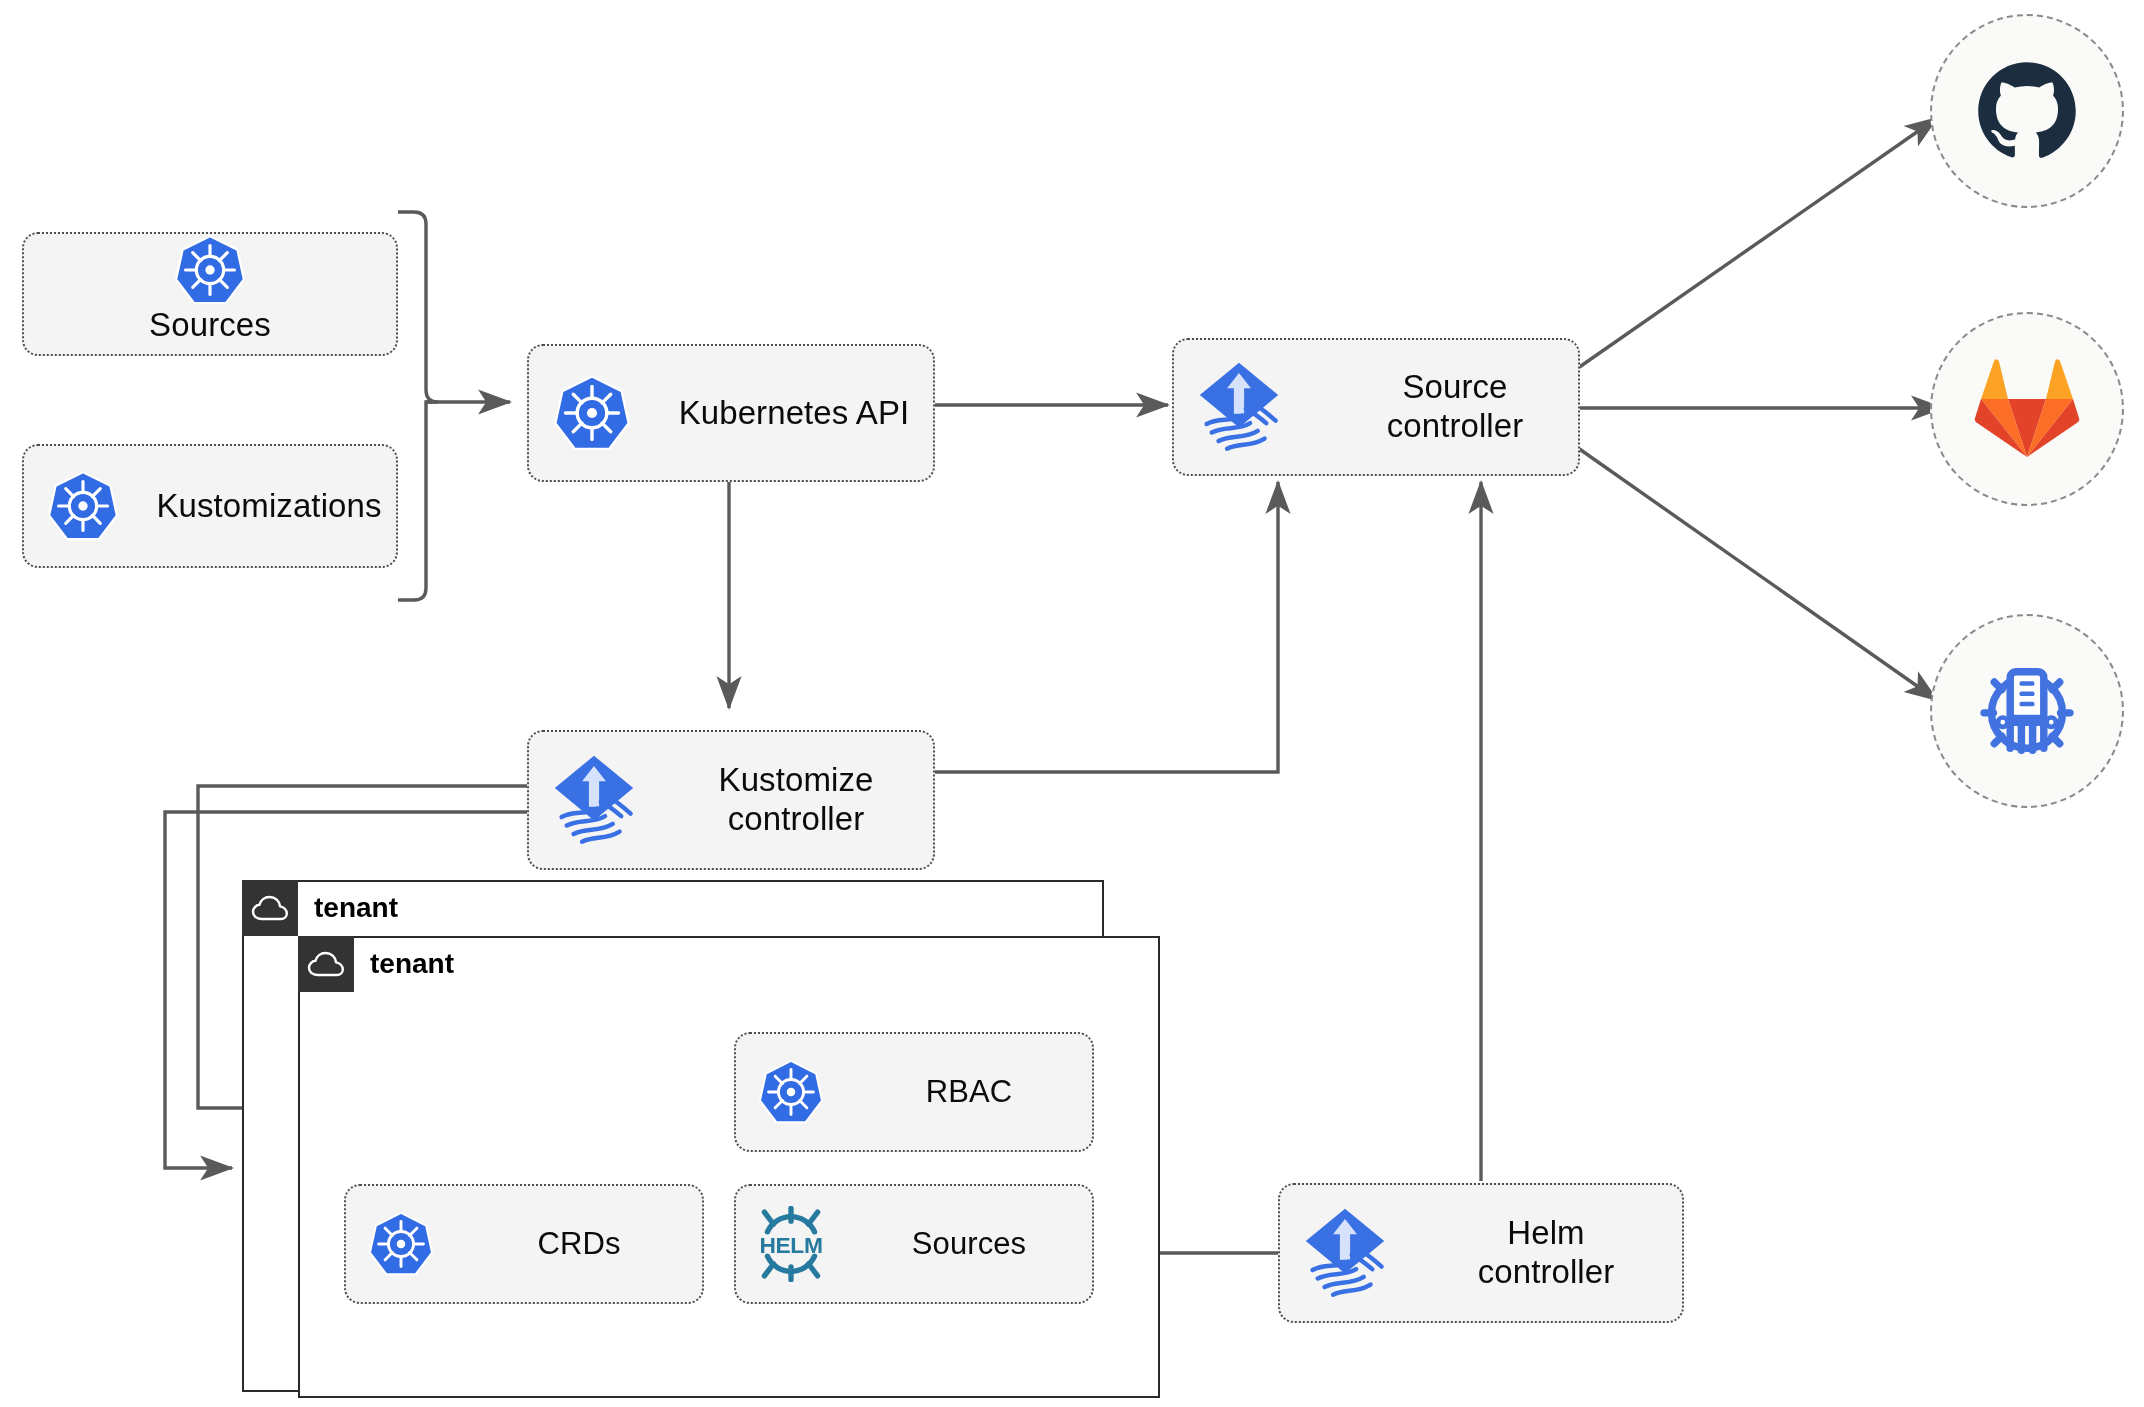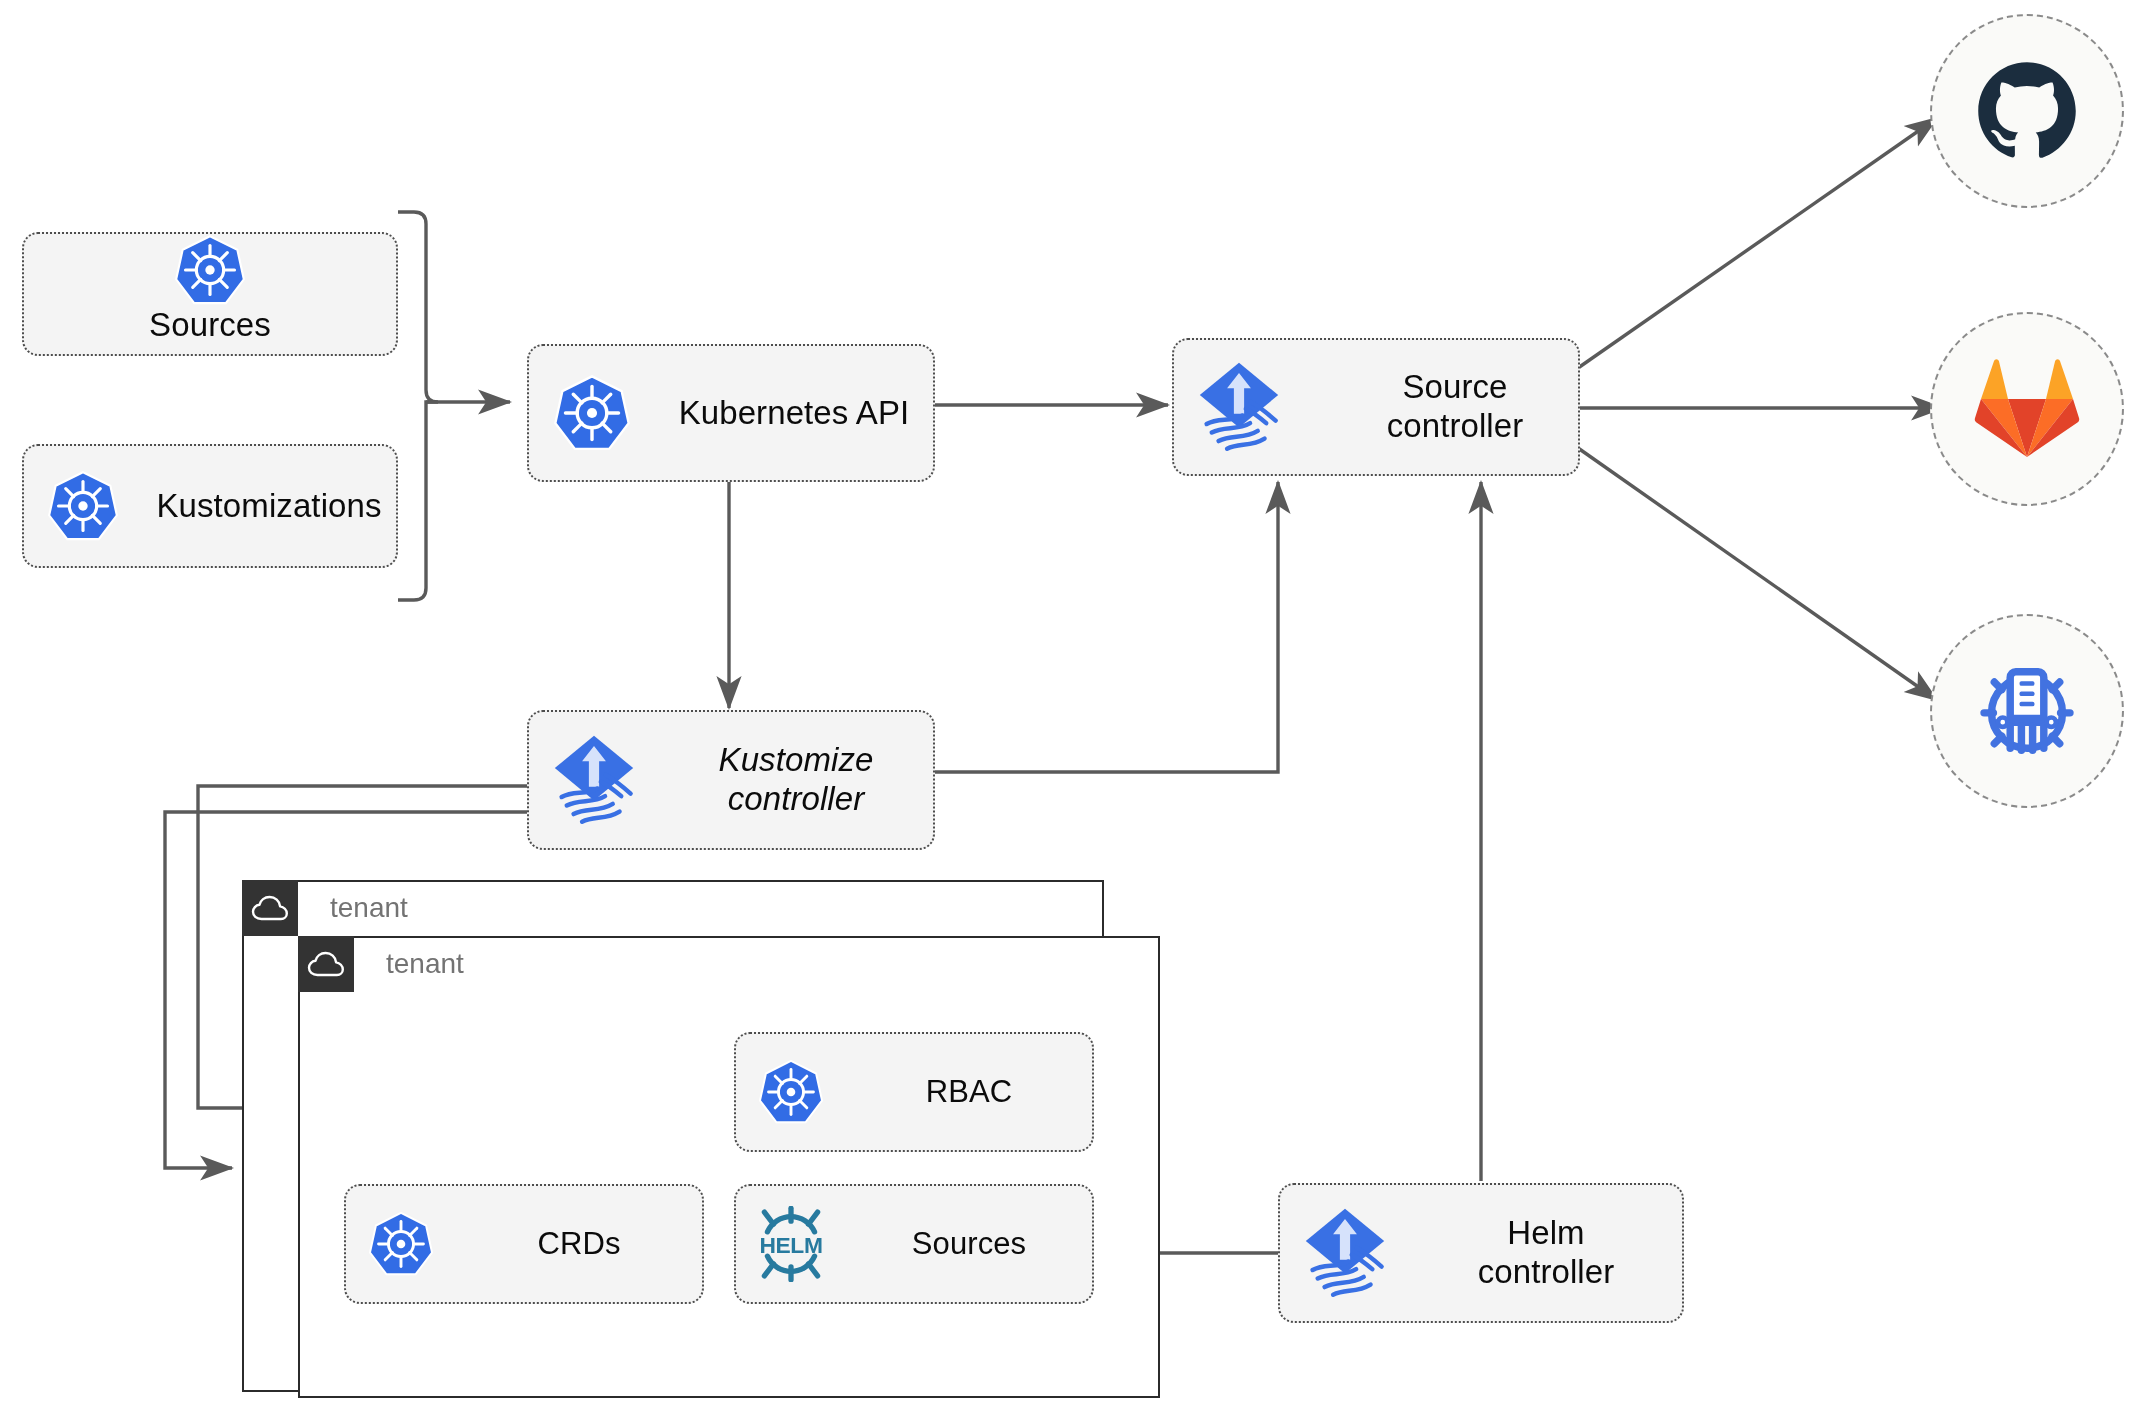--- a/index.html
+++ b/index.html
@@ -83,24 +83,25 @@
   }
   .tenant-tab .cloud-chip {
     width: 56px;
     height: 56px;
     background: #333333;
     display: flex;
     align-items: center;
     justify-content: center;
   }
   .tenant-tab .tenant-name {
-    padding-left: 32px;
+    padding-left: 16px;
     font-size: 28px;
-    color: #737373;
+    color: #000000;
     background: #ffffff;
+    font-weight: bold;
   }
   
   .nowrap { white-space: nowrap; }
 </style>
 </head>
 <body>
 
 <div id="canvas">
 
   <svg class="wires" viewBox="0 0 2144 1407">
@@ -240,21 +241,21 @@
           <path d="M36,103 C50,96 64,101 80,91"></path>
           <path d="M58,56 C66,60 74,66 82,73"></path>
           <path d="M64,48 C74,54 84,62 93,70"></path>
         </g>
       </svg>
     </div>
     <div class="lbl">Source
 controller</div>
   </div>
 
-  <div class="node" style="left:527px; top:710px; width:408px; height:140px;font-style:italic;">
+  <div class="node" style="left:527px; top:730px; width:408px; height:140px;">
     <div class="ico" style="width:130px;">
       <svg width="86" height="92" viewBox="0 0 100 108" aria-hidden="true">
         <polygon points="50,2 96,40 50,78 4,40" fill="#3970e4"></polygon>
         <path d="M50,14 L64,32 L56,32 L56,62 L44,62 L44,32 L36,32 Z" fill="#d6e2fb"></path>
         <g stroke="#3970e4" stroke-width="5.2" stroke-linecap="round" fill="none">
           <path d="M12,74 C26,66 40,72 54,64"></path>
           <path d="M18,84 C33,76 48,82 63,73"></path>
           <path d="M26,94 C41,86 56,92 72,82"></path>
           <path d="M36,103 C50,96 64,101 80,91"></path>
           <path d="M58,56 C66,60 74,66 82,73"></path>

